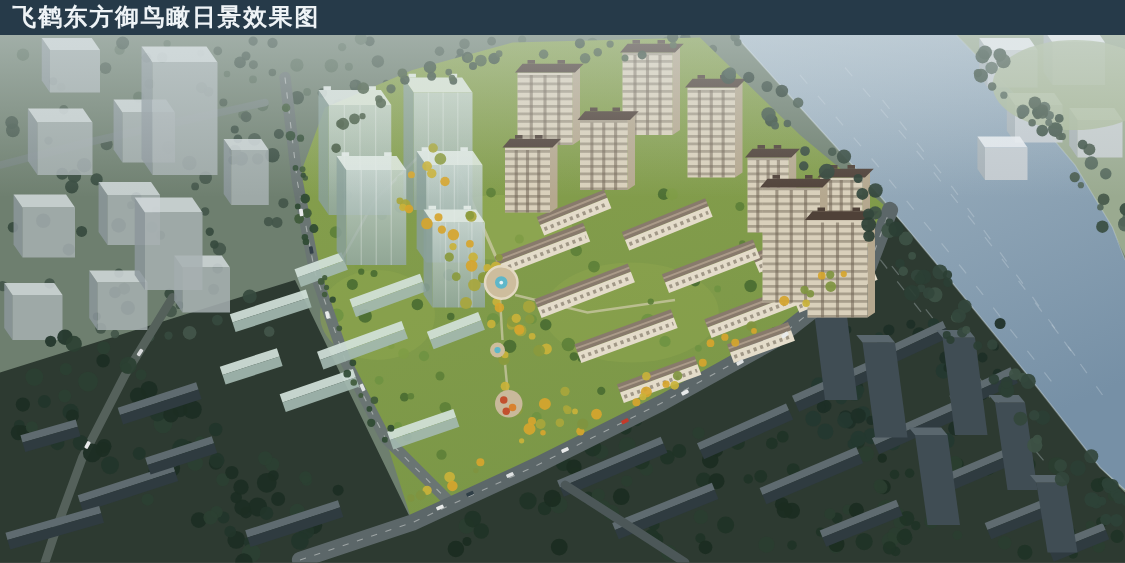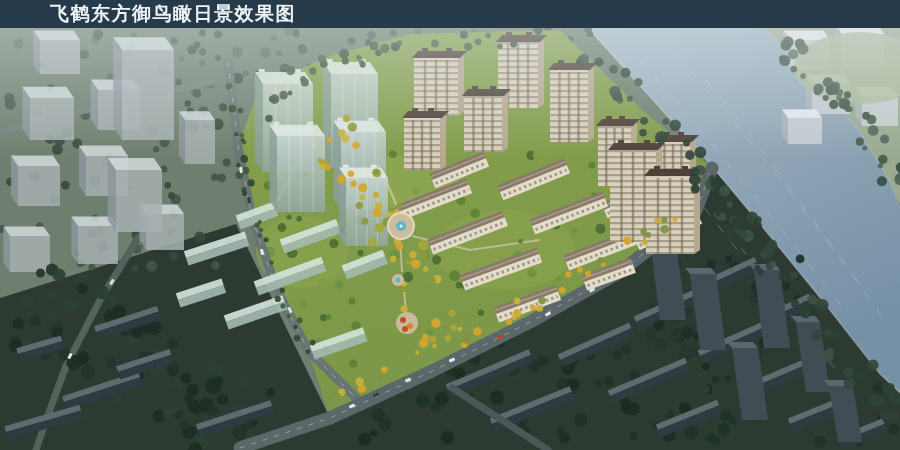--- a/index.html
+++ b/index.html
@@ -6,21 +6,21 @@
   .stage{position:relative;width:900px;height:450px;overflow:hidden;font-family:"Liberation Sans",sans-serif;}
   .stage svg{position:absolute;top:0;left:0;}
   .titlebar{position:absolute;top:0;left:0;right:0;height:28px;z-index:5;display:flex;align-items:center;}
   .title-text{font-size:19px;font-weight:700;letter-spacing:1.5px;padding-left:10px;white-space:nowrap;}
 </style>
 </head>
 <body>
 
 <div class="stage">
   <div class="titlebar" style="background: rgb(38, 58, 73);">
-    <span class="title-text" style="color: rgb(238, 243, 246); margin-left: 40px;">飞鹤东方御鸟瞰日景效果图</span>
+    <span class="title-text" style="color: rgb(238, 243, 246);">飞鹤东方御鸟瞰日景效果图</span>
   </div>
 
   <svg id="scene" width="900" height="450" viewBox="0 0 900 450">
     <defs>
       <linearGradient id="riverG" x1="0" y1="0" x2="0.4" y2="1">
         <stop offset="0" stop-color="#a8bac6"></stop>
           <stop offset="1" stop-color="#7690a6"></stop>
       </linearGradient>
       <linearGradient id="siteG" x1="0" y1="0" x2="0.25" y2="1">
         <stop offset="0" stop-color="#87a04e"></stop>

